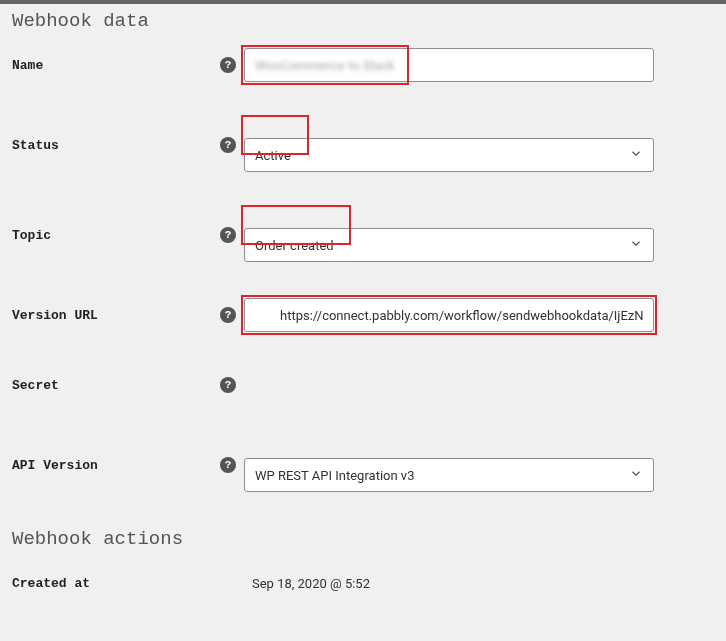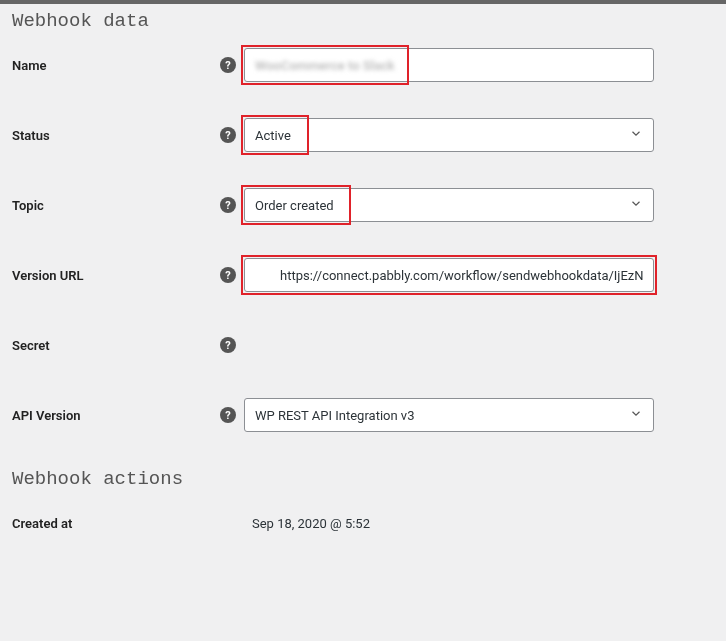--- a/index.html
+++ b/index.html
@@ -27,20 +27,21 @@
     }
     .form-row.tight { margin-bottom: 28px; }
     .label-col {
       width: 232px;
       display: flex;
       align-items: center;
       gap: 6px;
       font-weight: 600;
       font-size: 13px;
       color: #222;
+      font-family: Liberation Mono, monospace;
     }
     .label-col .label-text { flex: 1; }
     .help-icon {
       width: 16px;
       height: 16px;
       border-radius: 50%;
       background: #555;
       color: #fff;
       display: inline-flex;
       align-items: center;
@@ -60,21 +61,21 @@
       border: 1px solid #8c8f94;
       border-radius: 3px;
       background: #fff;
       padding: 0 10px;
       font-size: 13px;
       color: #2c3338;
       display: flex;
       align-items: center;
       position: relative;
     }
-    .select-like { padding-right: 26px; }
+    .select-like { padding-right: 26px; margin-top: 20px; }
     .select-chevron {
       position: absolute;
       right: 10px;
       top: 50%;
       transform: translateY(-50%);
       color: #555;
       pointer-events: none;
     }
     .redbox-name {
       position: absolute;

